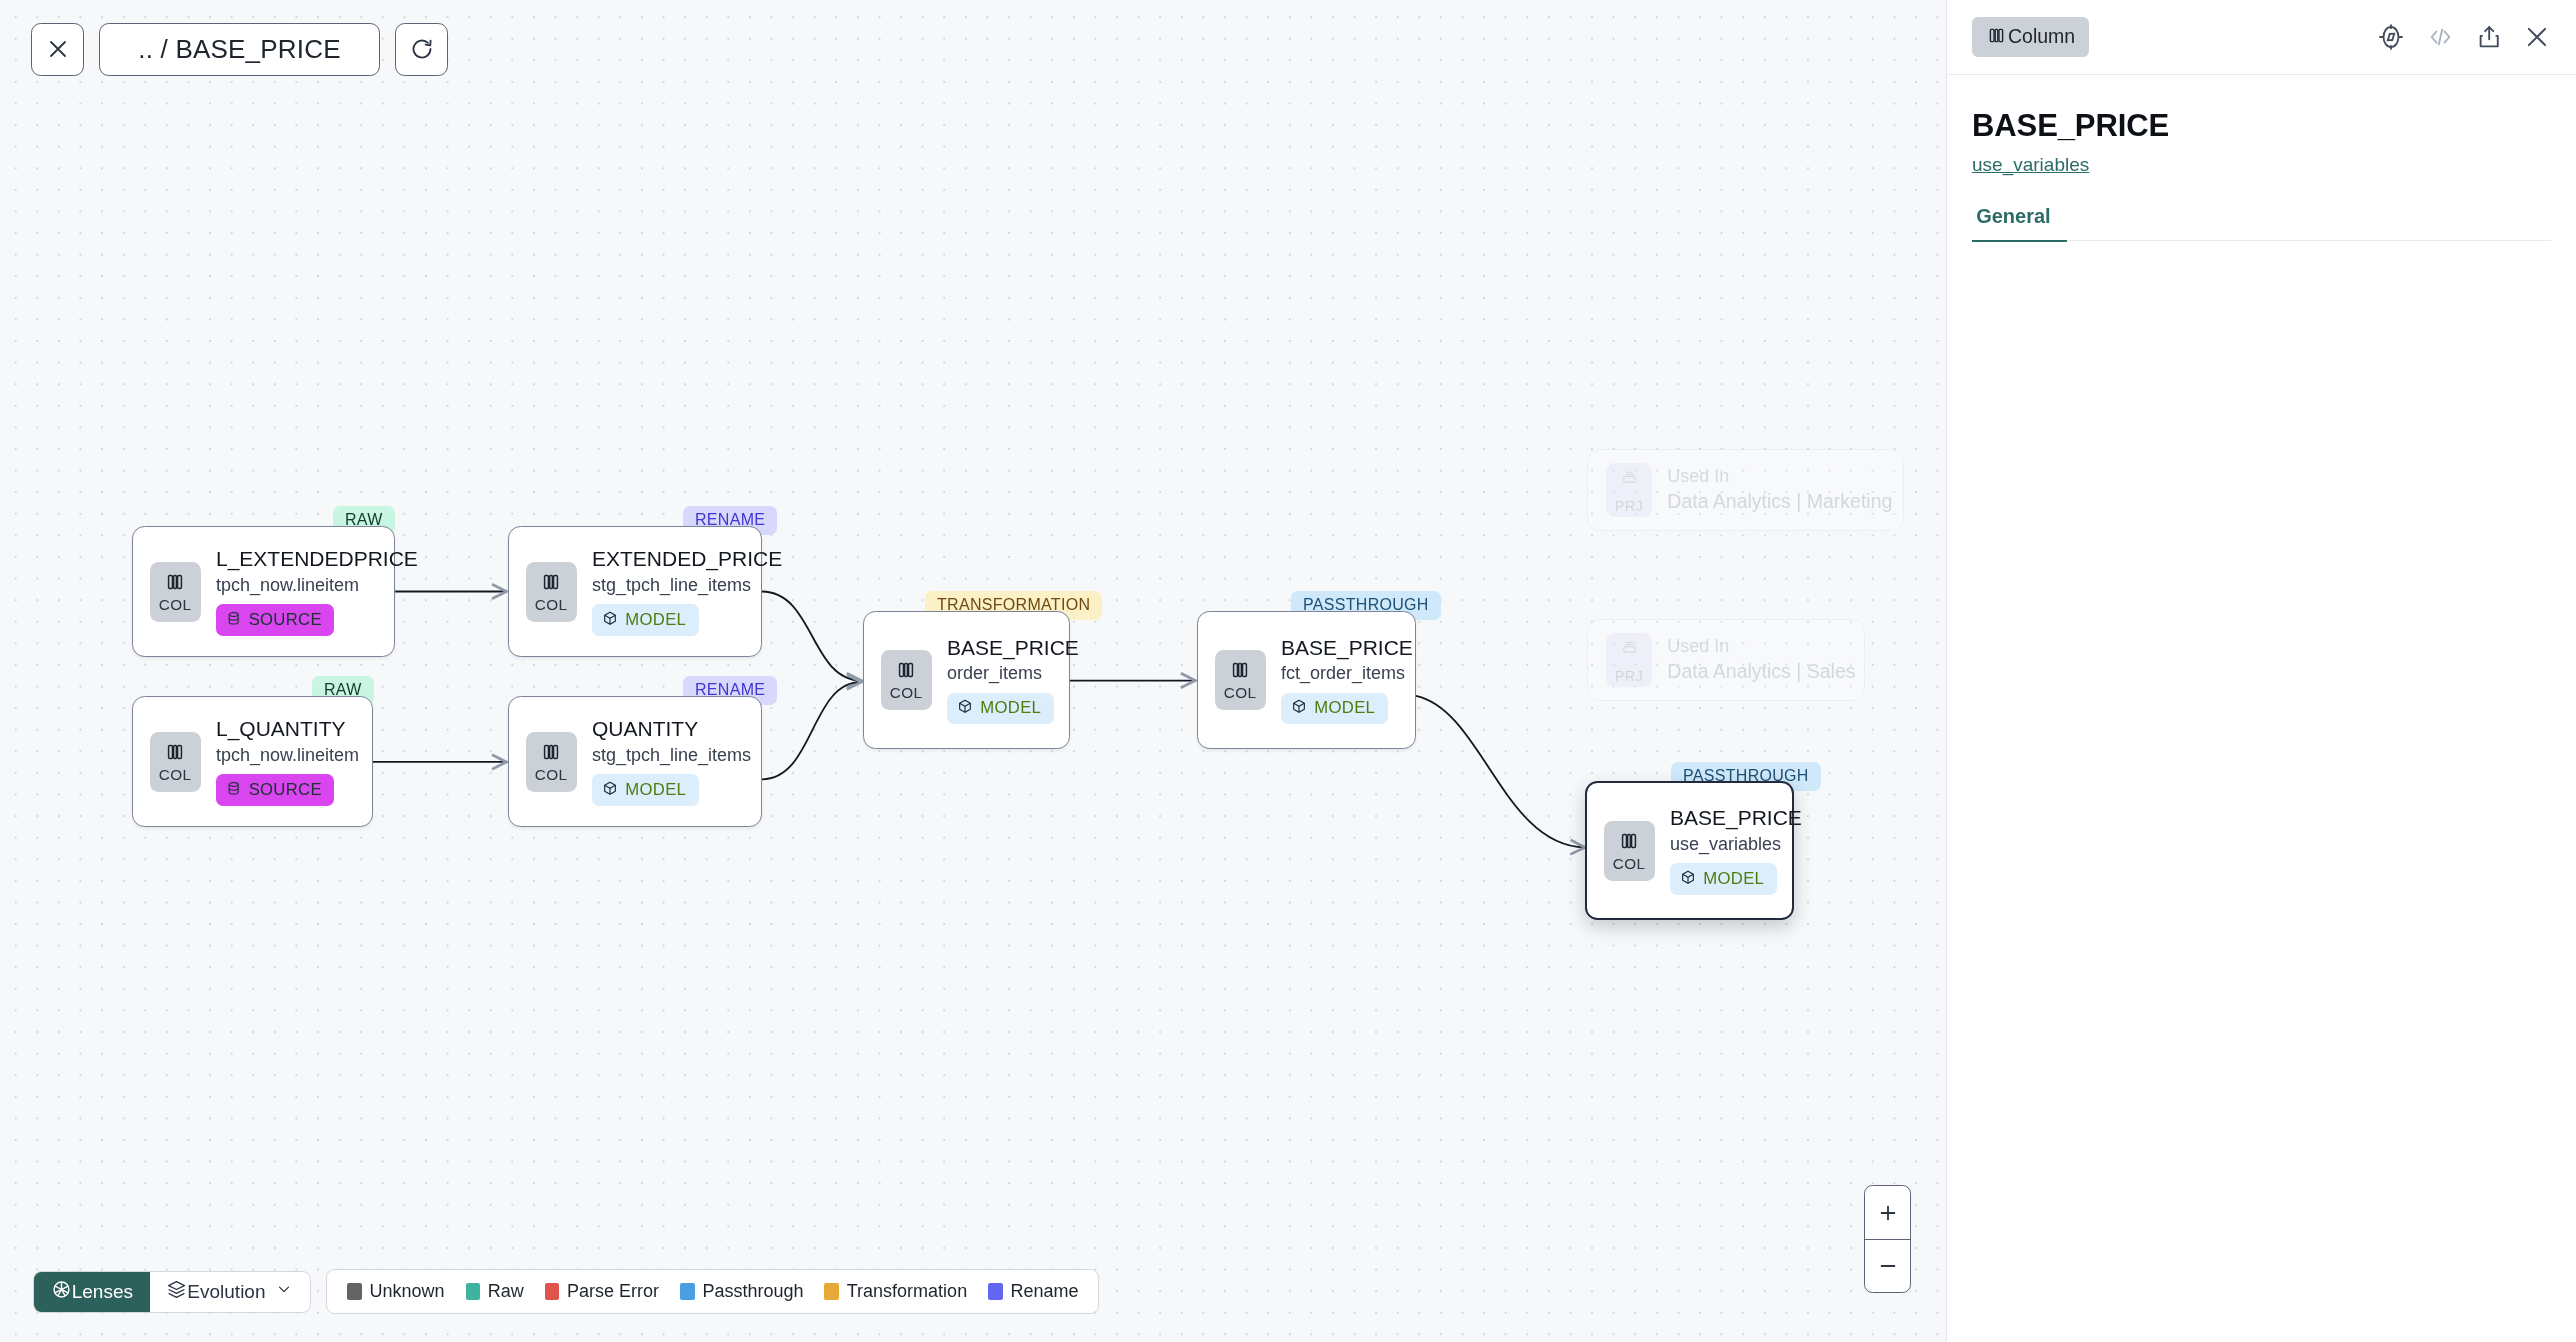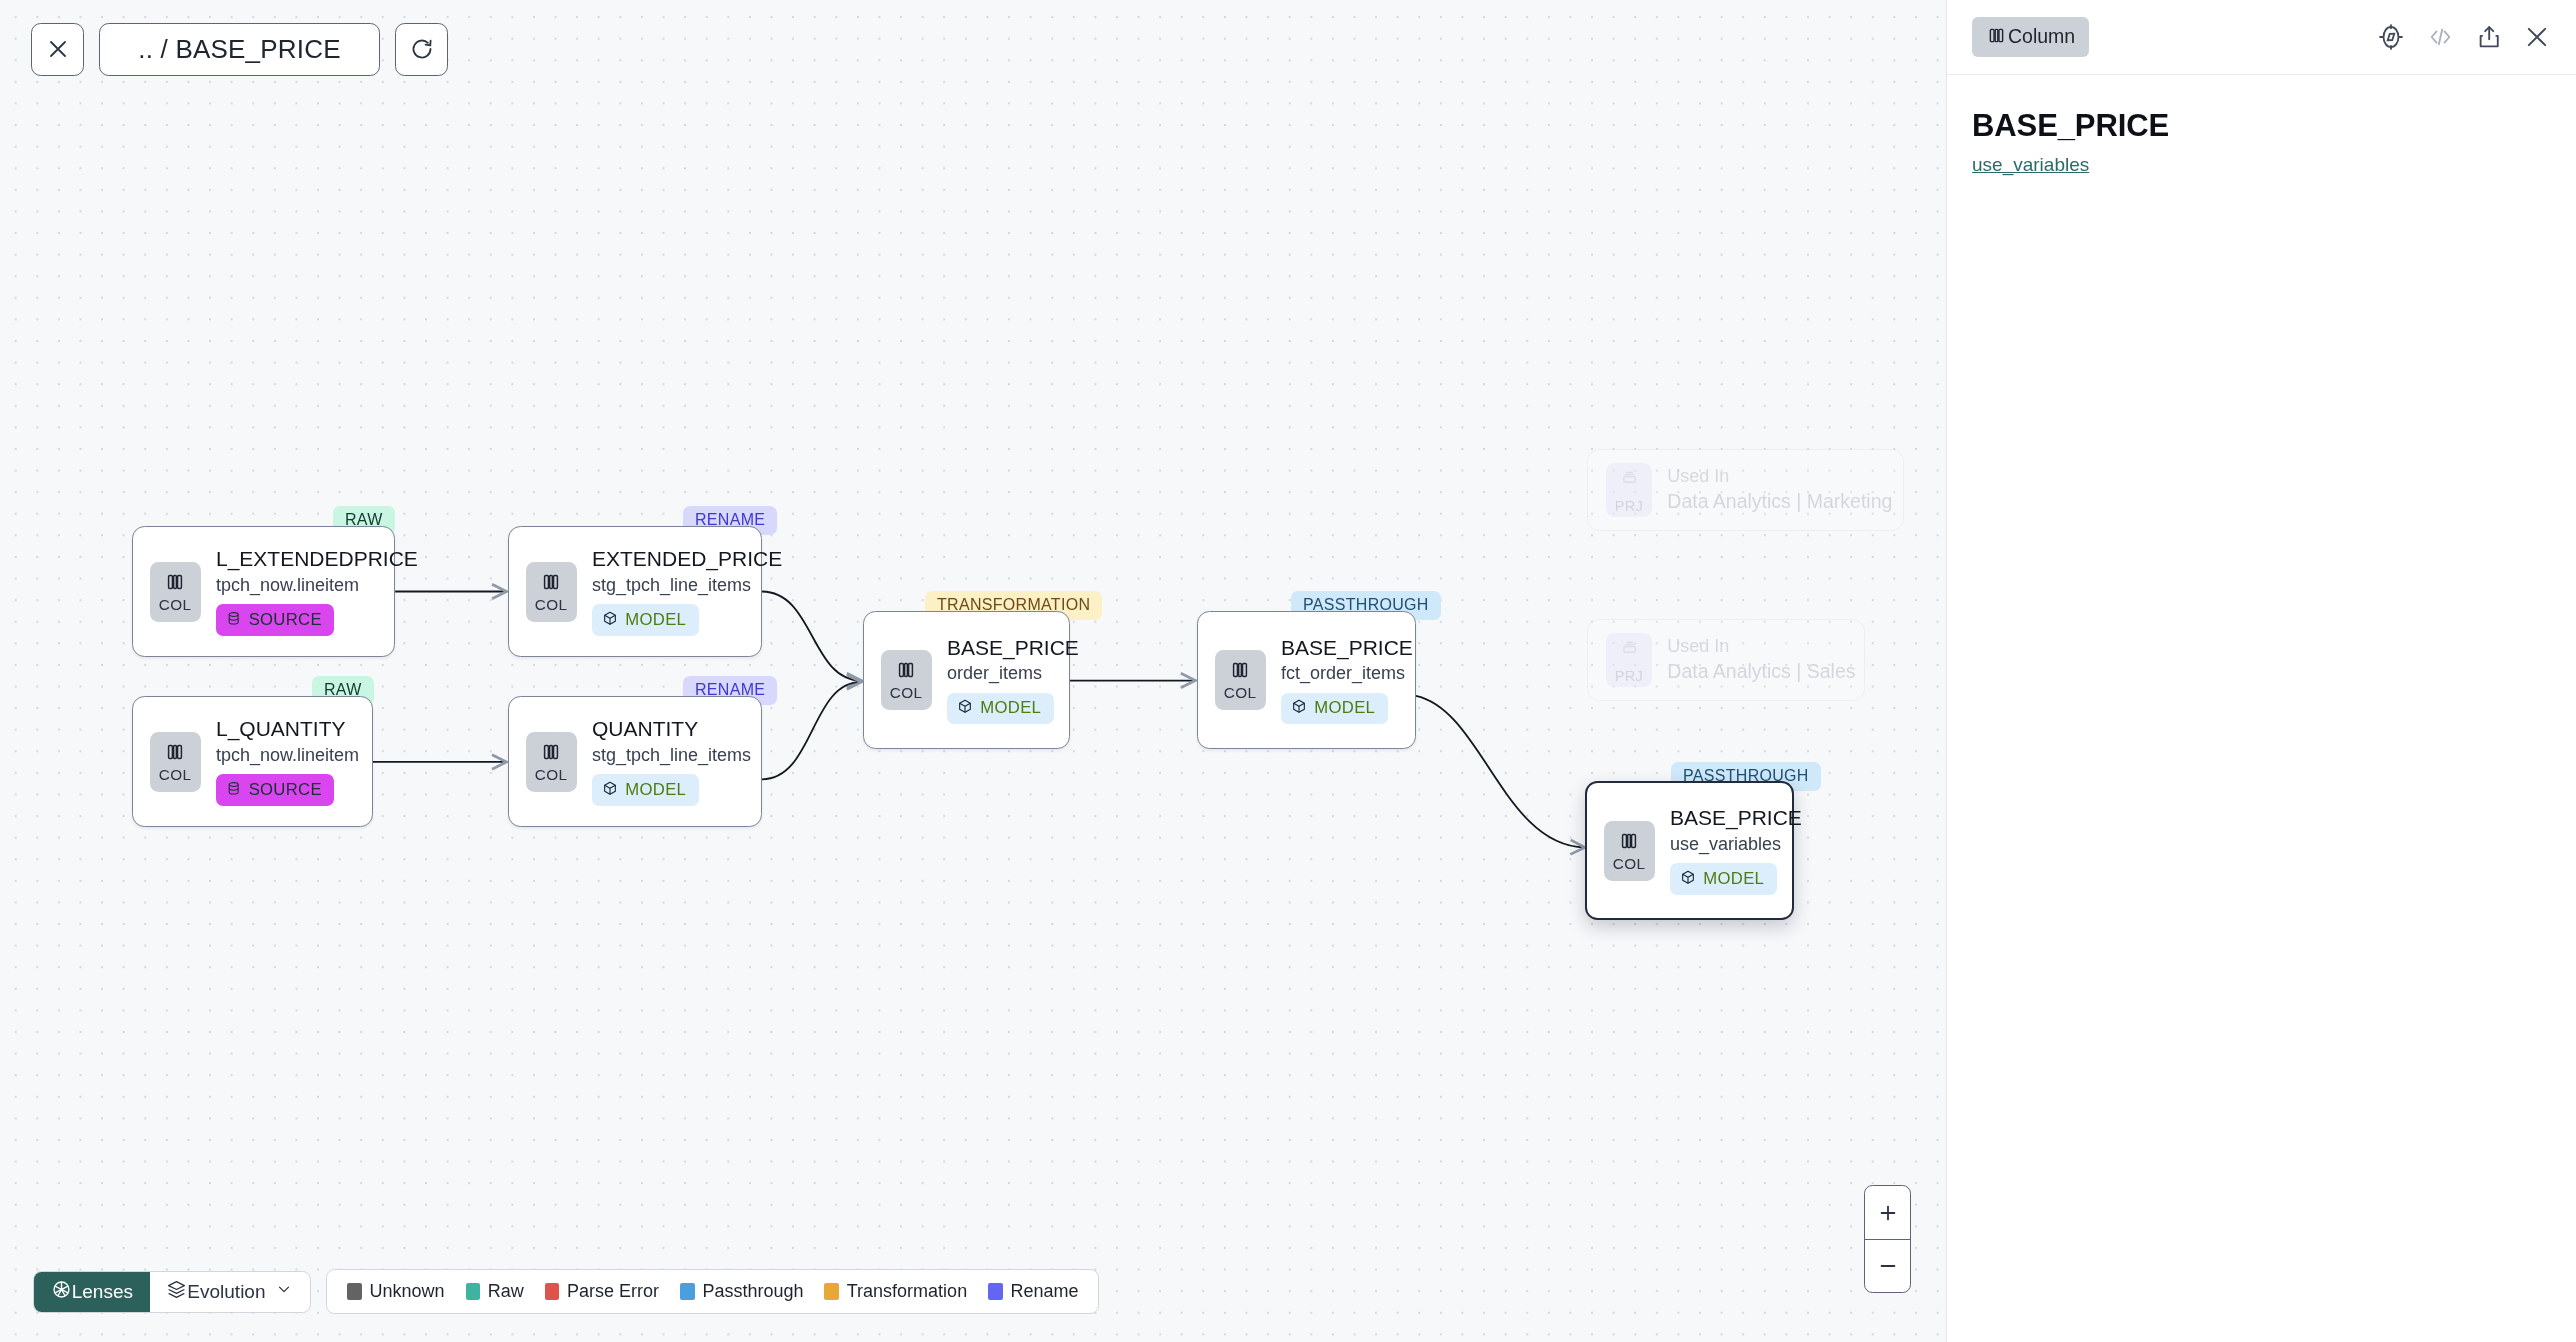--- a/index.html
+++ b/index.html
@@ -543,17 +543,20 @@
           <svg width="28" height="28" viewBox="0 0 24 24" fill="none" stroke="#414a5a" stroke-width="1.7" stroke-linecap="round">
             <path d="M5 5 L19 19 M19 5 L5 19"></path>
           </svg>
         </span>
       </div>
     </div>
 
     <div class="panel-title">BASE_PRICE</div>
     <a class="panel-link">use_variables</a>
 
+    <div class="tabs">
+      <div class="tab">General</div>
+    </div>
 
   </div>
 
 </div>
 
 
 </body></html>

